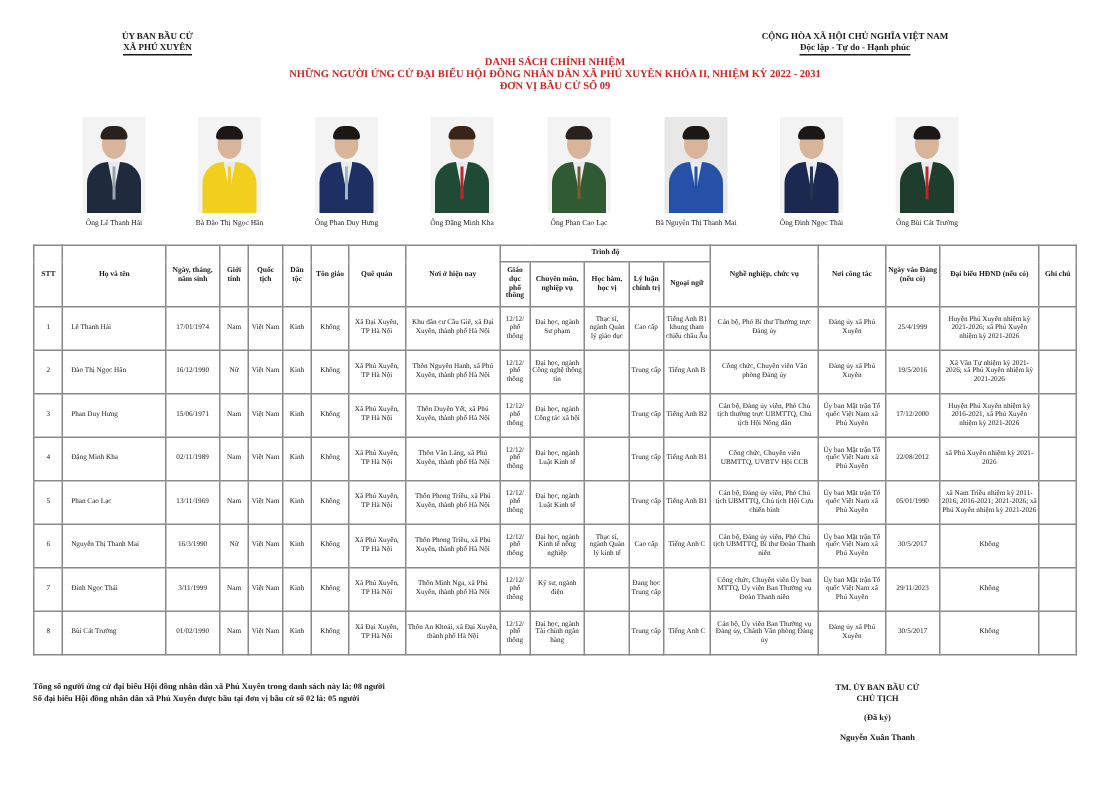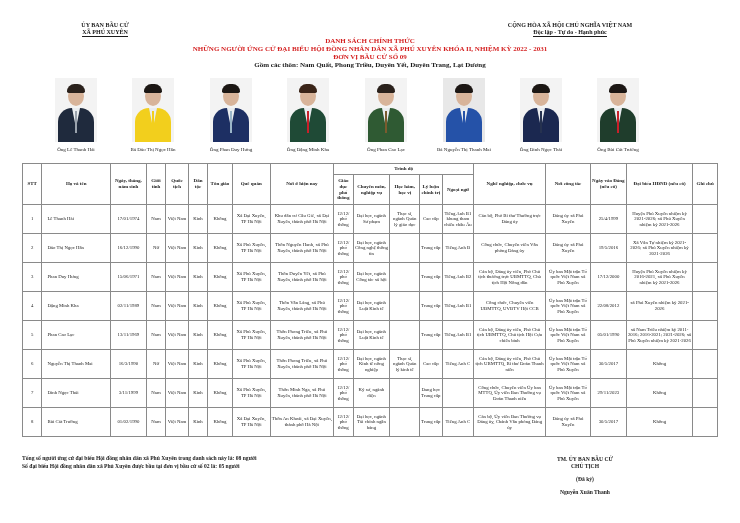--- a/index.html
+++ b/index.html
@@ -44,24 +44,23 @@
   <div>ỦY BAN BẦU CỬ</div>
   <div><span class="u">XÃ PHÚ XUYÊN</span></div>
 </div>
 
 <div class="hdr-right">
   <div>CỘNG HÒA XÃ HỘI CHỦ NGHĨA VIỆT NAM</div>
   <div><span class="u">Độc lập - Tự do - Hạnh phúc</span></div>
 </div>
 
 <div class="title-block">
-  <div class="red">DANH SÁCH CHÍNH THỨC</div>
+  <div class="red">DANH SÁCH CHÍNH NHIỆM</div>
   <div class="red">NHỮNG NGƯỜI ỨNG CỬ ĐẠI BIỂU HỘI ĐỒNG NHÂN DÂN XÃ PHÚ XUYÊN KHÓA II, NHIỆM KỲ 2022 - 2031</div>
   <div class="red">ĐƠN VỊ BẦU CỬ SỐ 09</div>
-  <div class="sub">Gồm các thôn: Nam Quất, Phong Triều, Duyên Yết, Duyên Trang, Lạt Dương</div>
 </div>
 
 <div class="photos" id="photos">
     <div class="cand" style="left: 36px;">
       <div class="photo" style="background:#f3f3f3">
         <div class="body" style="background:#1f2a3d"></div>
         <div class="shirt"></div>
         <div class="tie" style="background:#9aa3ad"></div>
         <div class="head"></div>
         <div class="hair" style="background:#2a211c"></div>

